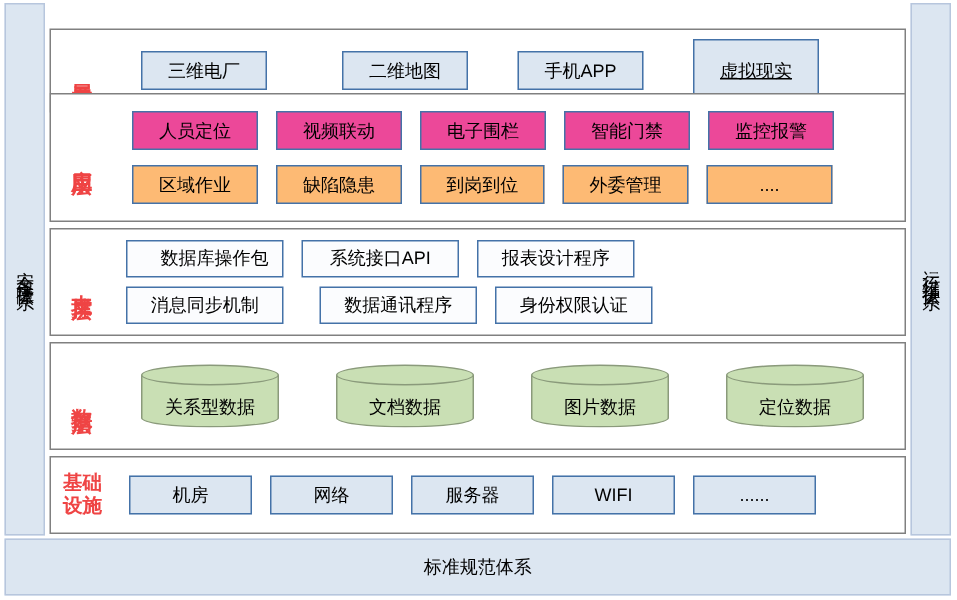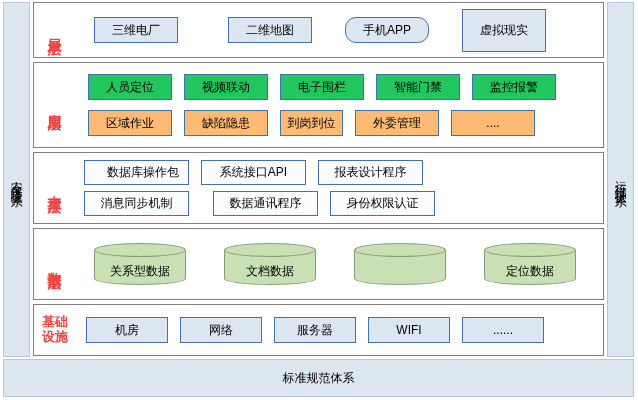--- a/index.html
+++ b/index.html
@@ -59,21 +59,21 @@
   
   .box{
     box-sizing:border-box;
     display:flex;align-items:center;justify-content:center;
     font-size:12px;color:#000;
     height:26px;
     border:1px solid #4472a8;
   }
   .box-blue{background:#dce6f1;}
   .box-white{background:#fbfcfe;}
-  .box-orange{background:#22c55e;border-color:#4472a8;}
+  .box-orange{background:#ec4899;border-color:#4472a8;}
   .box-green{background:#fdba74;border-color:#4472a8;}
 
   
   .cyl{
     position:relative;
     height:42px;
     box-sizing:border-box;
   }
   .cyl-body{
     position:absolute;left:0;right:0;top:7px;bottom:0;
@@ -113,36 +113,36 @@
 
   <div class="rail rail-left">
     <span class="rail-text">安全保障体系</span>
   </div>
 
   <div class="rail rail-right">
     <span class="rail-text">运行维护体系</span>
   </div>
 
   <div id="layers-host">
-      <div class="layer" style="top: 2px; height: 56px;">
+      <div class="layer" style="top: 19px; height: 56px;">
         <div class="layer-label">
           <span class="vlabel">展示层</span>
         </div>
         <div class="layer-body">
           <div class="row" style="padding-left: 18px;">
             <div class="box box-blue" style="width: 84px; height: 26px;">
               <span>三维电厂</span>
             </div>
             <div class="box box-blue" style="width: 84px; height: 26px; margin-left: 50px;">
               <span>二维地图</span>
             </div>
-            <div class="box box-blue" style="width: 84px; height: 26px; margin-left: 33px; border-radius: 11px;">
+            <div class="box box-blue" style="width: 84px; height: 26px; margin-left: 33px;">
               <span>手机APP</span>
             </div>
-            <div class="box box-blue" style="width: 84px; height: 43px; margin-left: 33px;">
+            <div class="box box-blue" style="width: 84px; height: 43px; margin-left: 33px; text-decoration: underline;">
               <span>虚拟现实</span>
             </div>
           </div>
         </div>
       </div>
       <div class="layer" style="top: 62px; height: 86px;">
         <div class="layer-label">
           <span class="vlabel">应用层</span>
         </div>
         <div class="layer-body">
@@ -163,21 +163,21 @@
               <span>监控报警</span>
             </div>
           </div>
           <div class="row" style="margin-top: 10px; padding-left: 12px;">
             <div class="box box-green" style="width: 84px; height: 26px;">
               <span>区域作业</span>
             </div>
             <div class="box box-green" style="width: 84px; height: 26px; margin-left: 12px;">
               <span>缺陷隐患</span>
             </div>
-            <div class="box box-green" style="width: 63px; height: 26px; margin-left: 12px;">
+            <div class="box box-green" style="width: 83px; height: 26px; margin-left: 12px;">
               <span>到岗到位</span>
             </div>
             <div class="box box-green" style="width: 84px; height: 26px; margin-left: 12px;">
               <span>外委管理</span>
             </div>
             <div class="box box-green" style="width: 84px; height: 26px; margin-left: 12px;">
               <span>....</span>
             </div>
           </div>
         </div>
@@ -223,20 +223,21 @@
               <div class="cyl-text">关系型数据</div>
             </div>
             <div class="cyl" style="width: 92px; margin-left: 38px;">
               <div class="cyl-body"></div>
               <div class="cyl-top"></div>
               <div class="cyl-text">文档数据</div>
             </div>
             <div class="cyl" style="width: 92px; margin-left: 38px;">
               <div class="cyl-body"></div>
               <div class="cyl-top"></div>
+              <div class="cyl-text">图片数据</div>
             </div>
             <div class="cyl" style="width: 92px; margin-left: 38px;">
               <div class="cyl-body"></div>
               <div class="cyl-top"></div>
               <div class="cyl-text">定位数据</div>
             </div>
           </div>
         </div>
       </div>
       <div class="layer" style="top: 304px; height: 52px;">

